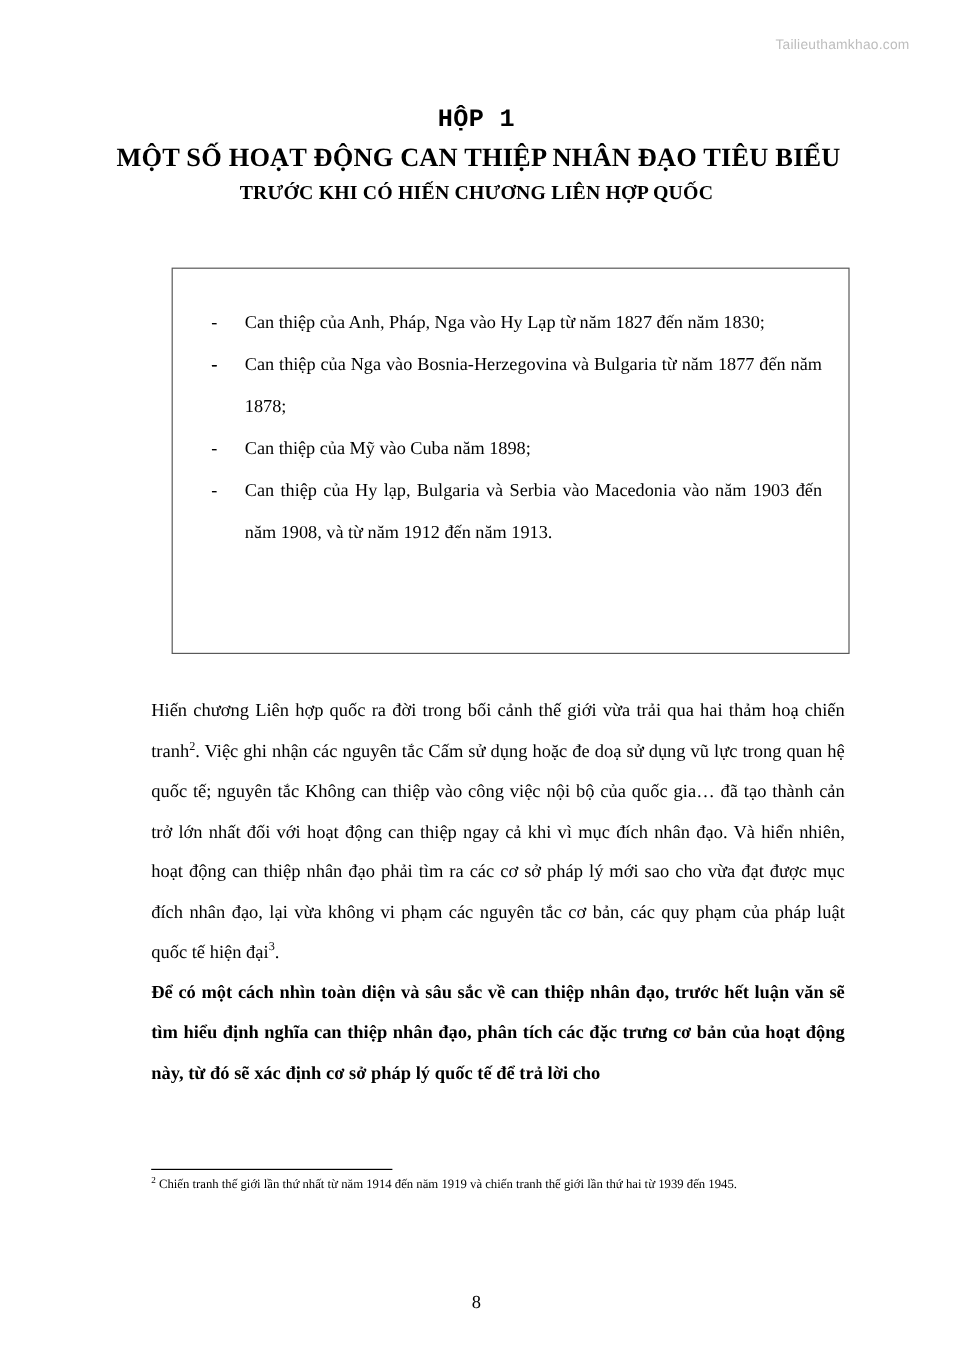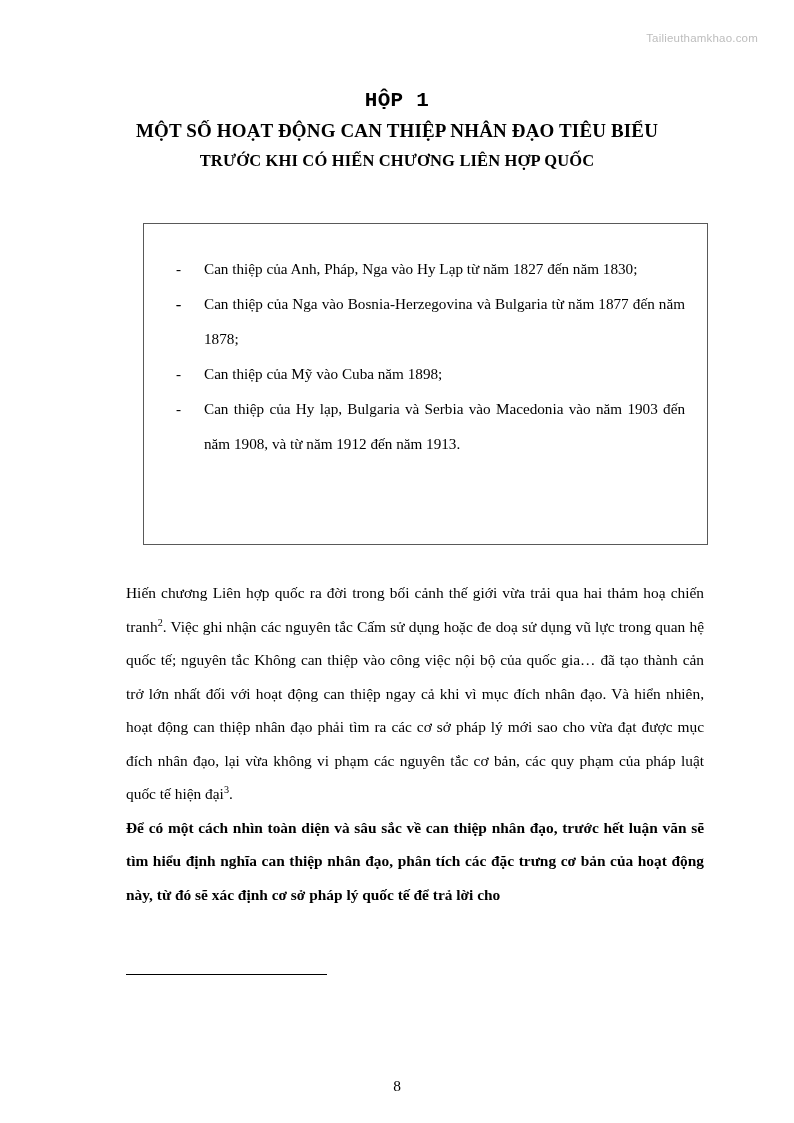--- a/index.html
+++ b/index.html
@@ -40,21 +40,21 @@
     text-align: center;
   }
   .heading .hline {
     font-weight: bold;
     font-size: 17px;
     line-height: 30px;
     letter-spacing: 0.3px;
     white-space: nowrap;
   }
   .heading .hline.l1 { font-size: 21px; font-family: Liberation Mono, monospace; }
-  .heading .hline.l2 { font-size: 19px; letter-spacing: 0.15px; }
+  .heading .hline.l2 { font-size: 22px; letter-spacing: 0.15px; }
   .heading .hline.l3 { font-size: 16.5px; letter-spacing: 0.15px; }
 
   
   .box {
     position: absolute;
     left: 143px;
     top: 199px;
     width: 565px;
     height: 322px;
     border: 1px solid #595959;
@@ -181,17 +181,18 @@
   </div>
 
   <div class="body">
     <p class="p1"><span>Hiến chương Liên hợp quốc ra đời trong bối cảnh thế giới vừa trải qua hai thảm hoạ chiến tranh</span><sup>2</sup><span>. Việc ghi nhận các nguyên tắc Cấm sử dụng hoặc đe doạ sử dụng vũ lực trong quan hệ quốc tế; nguyên tắc Không can thiệp vào công việc nội bộ của quốc gia… đã tạo thành cản trở lớn nhất đối với hoạt động can thiệp ngay cả khi vì mục đích nhân đạo. Và hiển nhiên, hoạt động can thiệp nhân đạo phải tìm ra các cơ sở pháp lý mới sao cho vừa đạt được mục đích nhân đạo, lại vừa không vi phạm các nguyên tắc cơ bản, các quy phạm của pháp luật quốc tế hiện đại</span><sup>3</sup><span>.</span></p>
     <p class="p2">Để có một cách nhìn toàn diện và sâu sắc về can thiệp nhân đạo, trước hết luận văn sẽ tìm hiểu định nghĩa can thiệp nhân đạo, phân tích các đặc trưng cơ bản của hoạt động này, từ đó sẽ xác định cơ sở pháp lý quốc tế để trả lời cho</p>
   </div>
 
   <div class="fn-rule"></div>
 
   <div class="footnotes">
+    <p><sup>2</sup> <span>Chiến tranh thế giới lần thứ nhất từ năm 1914 đến năm 1919 và chiến tranh thế giới lần thứ hai từ 1939 đến 1945.</span></p>
   </div>
 
   <div class="pagenum">8</div>
 
 </div>
 
 </body></html>

